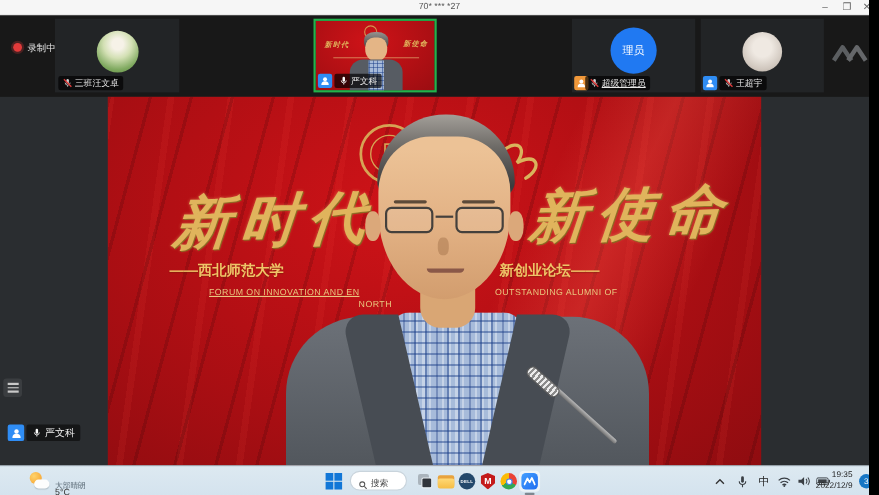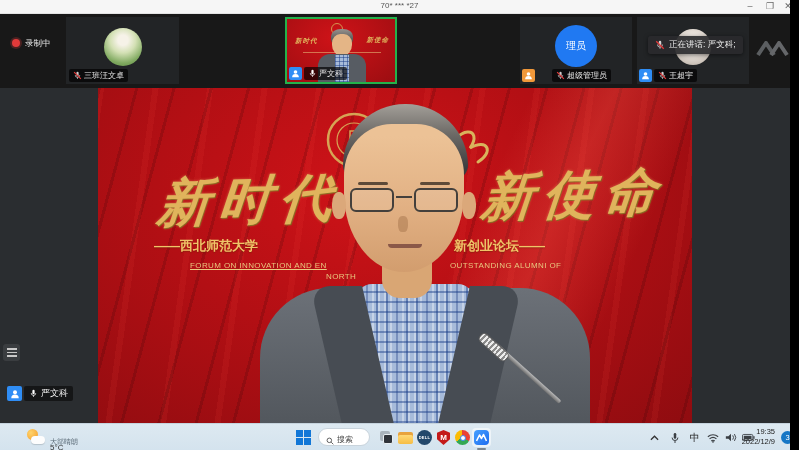--- a/index.html
+++ b/index.html
@@ -124,21 +124,21 @@
     <div class="title nowrap">70* *** *27</div>
     <div class="winbtn" style="right:40px;">–</div>
     <div class="winbtn" style="right:20px;">❐</div>
     <div class="winbtn" style="right:2px;">✕</div>
   </div>
 
   <div class="filmstrip">
     <span class="rec-dot" style="left:12px;top:25px;"></span>
     <span class="rec-text nowrap" style="left:25px;top:24px;">录制中</span>
 
-    <div class="tile" style="left:66px;width:113px;">
+    <div class="tile" style="left:50px;width:113px;">
       <div class="avatar" style="left:38px;top:11px;width:38px;height:38px;
         background:radial-gradient(circle at 50% 32%,#f6f2e8 16%,#d3e0b4 40%,#7fa95f 72%,#58833f);"></div>
       <div class="tile-label" style="left:3px;">
         <svg width="9" height="9" viewBox="0 0 12 12">
             <rect x="4.5" y="1" width="3" height="6" rx="1.5" fill="#cfcfcf"></rect>
             <path d="M3 5.5a3 3 0 0 0 6 0M6 8.5v2" stroke="#cfcfcf" stroke-width="1" fill="none"></path>
             <line x1="1.5" y1="1.5" x2="10.5" y2="10.5" stroke="#e23a3a" stroke-width="1.6"></line>
           </svg>
         <span>三班汪文卓</span>
       </div>
@@ -181,21 +181,21 @@
 
     <div class="tile" style="left:520px;width:112px;">
       <div class="avatar" style="left:35px;top:8px;width:42px;height:42px;background:#2079f2;
         display:flex;align-items:center;justify-content:center;font-size:10px;color:#fff;">理员</div>
       <div class="pbadge orange">
         <svg width="9" height="9" viewBox="0 0 12 12">
             <circle cx="6" cy="4" r="2.4" fill="#fff"></circle>
             <path d="M1.5 11a4.5 4.5 0 0 1 9 0z" fill="#fff"></path>
           </svg>
       </div>
-      <div class="tile-label" style="left:32px;">
+      <div class="tile-label" style="left:12px;text-decoration:underline;">
         <svg width="9" height="9" viewBox="0 0 12 12">
             <rect x="4.5" y="1" width="3" height="6" rx="1.5" fill="#cfcfcf"></rect>
             <path d="M3 5.5a3 3 0 0 0 6 0M6 8.5v2" stroke="#cfcfcf" stroke-width="1" fill="none"></path>
             <line x1="1.5" y1="1.5" x2="10.5" y2="10.5" stroke="#e23a3a" stroke-width="1.6"></line>
           </svg>
         <span>超级管理员</span>
       </div>
     </div>
 
     <div class="tile" style="left:637px;width:112px;">
@@ -210,28 +210,20 @@
       <div class="tile-label" style="left:17px;">
         <svg width="9" height="9" viewBox="0 0 12 12">
             <rect x="4.5" y="1" width="3" height="6" rx="1.5" fill="#cfcfcf"></rect>
             <path d="M3 5.5a3 3 0 0 0 6 0M6 8.5v2" stroke="#cfcfcf" stroke-width="1" fill="none"></path>
             <line x1="1.5" y1="1.5" x2="10.5" y2="10.5" stroke="#e23a3a" stroke-width="1.6"></line>
           </svg>
         <span>王超宇</span>
       </div>
     </div>
 
-    <div class="tooltip" style="left:648px;top:22px;">
-      <svg width="10" height="10" viewBox="0 0 12 12">
-          <rect x="4.5" y="1" width="3" height="6" rx="1.5" fill="#d6d6d6"></rect>
-          <path d="M3 5.5a3 3 0 0 0 6 0M6 8.5v2" stroke="#d6d6d6" stroke-width="1" fill="none"></path>
-          <line x1="1.5" y1="1.5" x2="10.5" y2="10.5" stroke="#e23a3a" stroke-width="1.6"></line>
-        </svg>
-      <span>正在讲话: 严文科;</span>
-    </div>
 
     <svg class="abs" style="left:756px;top:24px;opacity:.45;" width="34" height="20" viewBox="0 0 34 20">
       <polyline points="2,17 10,5 18,17" fill="none" stroke="#aeb4ba" stroke-width="4" stroke-linejoin="round"></polyline>
       <polyline points="15,17 23,5 31,17" fill="none" stroke="#c3c8cd" stroke-width="4" stroke-linejoin="round"></polyline>
     </svg>
   </div>
 
   <div class="stage">
     <div class="video">
       <div class="folds"></div>

